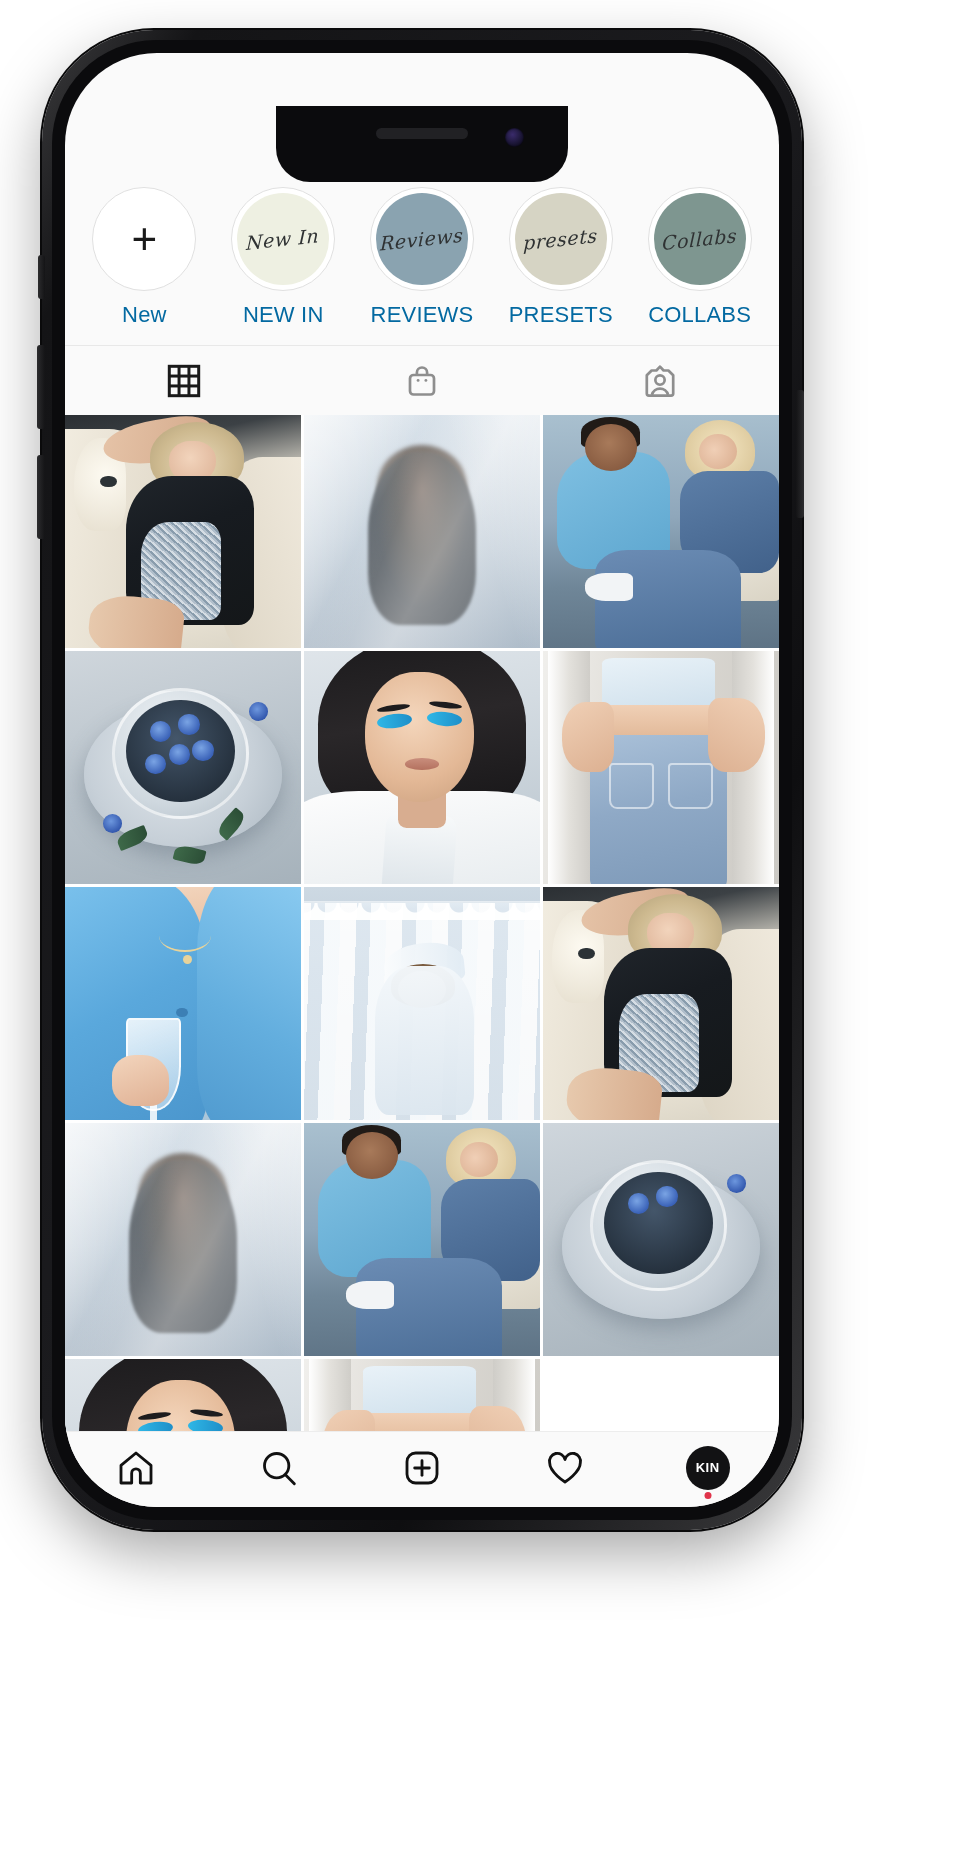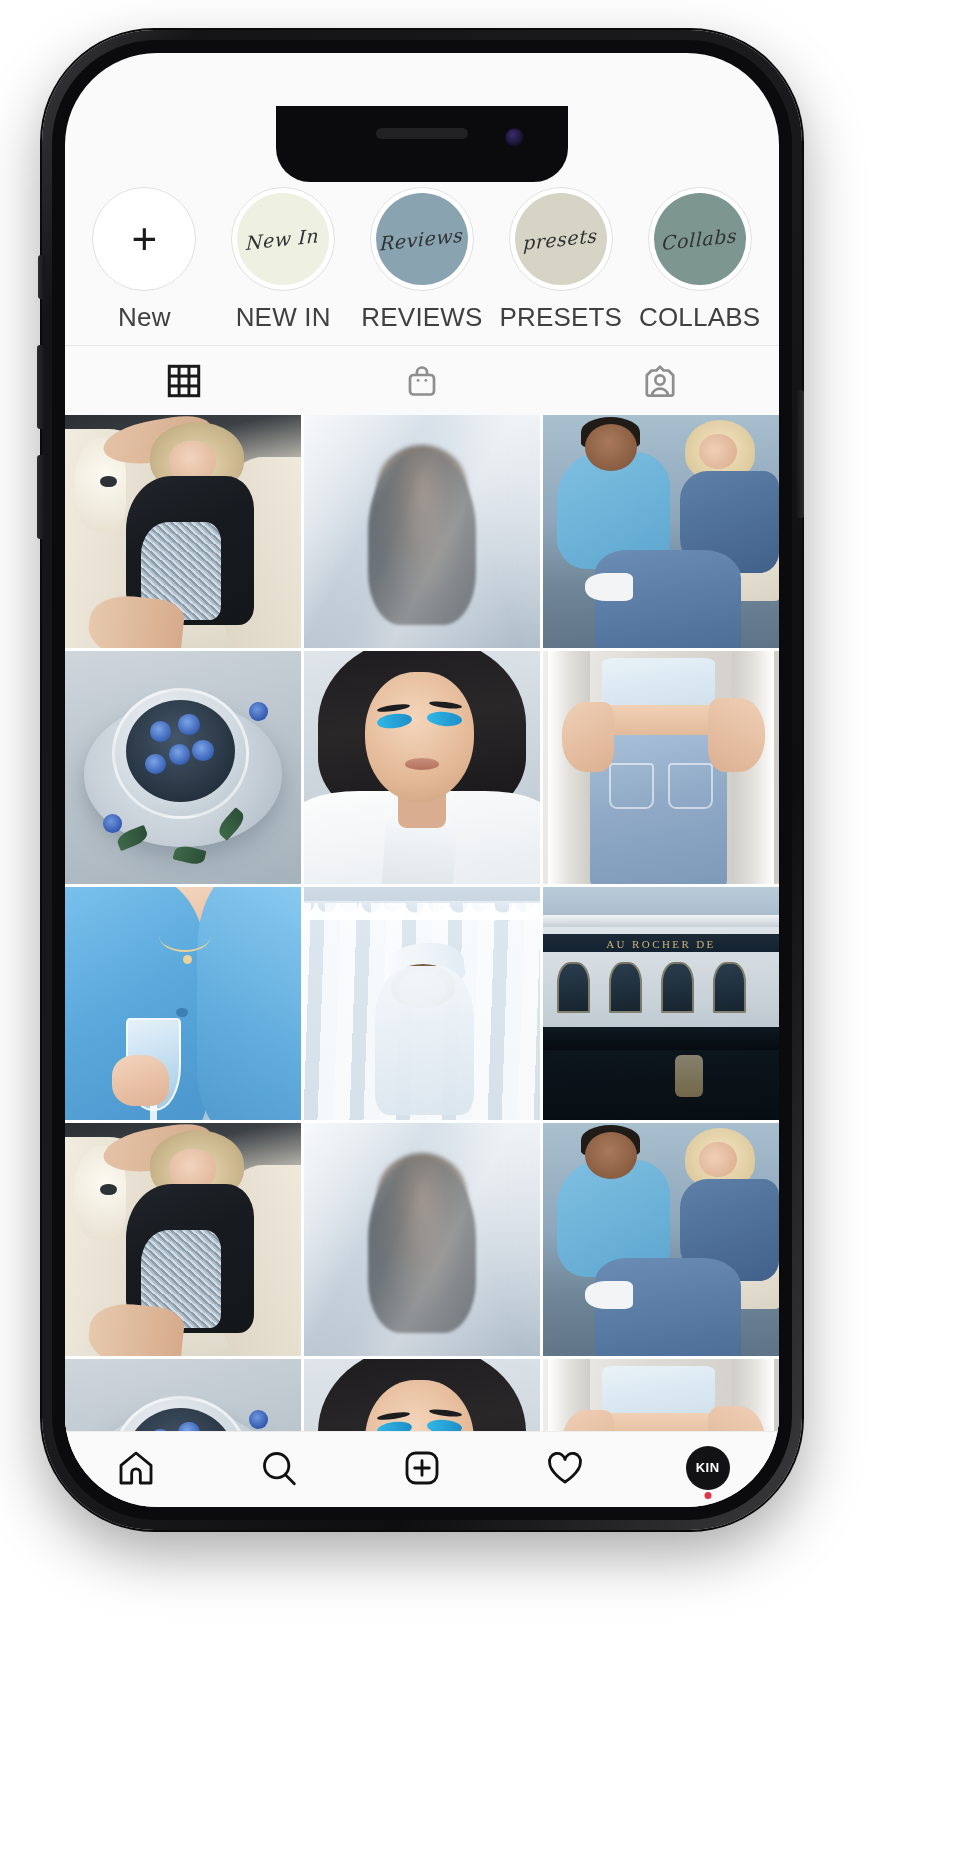--- a/index.html
+++ b/index.html
@@ -125,21 +125,21 @@
     overflow: hidden;
   }
   .hl-script {
     font-family: "DejaVu Serif", serif;
     font-style: italic; font-size: 19px; color: #2f3233;
     transform: rotate(-6deg) skewX(-8deg); letter-spacing: .6px;
     white-space: nowrap;
   }
   .hl-plus { font-size: 44px; font-weight: 300; color: #1a1a1a; line-height: 1; }
   .hl-label {
-    margin-top: 11px; font-size: 26px; color: #404040;
+    margin-top: 11px; font-size: 22px; color: #0369a1;
     letter-spacing: .2px; white-space: nowrap;
   }
 
   
   .tabs {
     position: absolute; top: 292px; left: 0; right: 0; height: 70px;
     border-top: 1px solid #e8e8e8;
     display: flex; align-items: center; z-index: 28; background: #fafafa;
   }
   .tab { flex: 1; display: flex; align-items: center; justify-content: center; height: 100%; }
@@ -608,38 +608,20 @@
               <div class="scallop"></div>
               <div class="armUp"></div>
               <div class="hair3"></div>
               <div class="head2"></div>
               <div class="fig2"></div>
             </div>
           </div>
         </div>
         <div class="cell">
           <div class="art">
-            <div class="ph art-facade">
-              <div class="sky2"></div>
-              <div class="bldg"></div>
-              <div class="cornice"></div>
-              <div class="sign"></div>
-              <div class="signtxt">AU ROCHER DE</div>
-              <div class="win w1"></div>
-              <div class="win w2"></div>
-              <div class="win w3"></div>
-              <div class="win w4"></div>
-              <div class="awning"></div>
-              <div class="store"></div>
-              <div class="lamp"></div>
-            </div>
-          </div>
-        </div>
-        <div class="cell">
-          <div class="art">
             <div class="ph art-car">
               <div class="seatL"></div>
               <div class="seatR"></div>
               <div class="door"></div>
               <div class="knob"></div>
               <div class="arm"></div>
               <div class="hair"></div>
               <div class="face"></div>
               <div class="body"></div>
               <div class="seq"></div>

